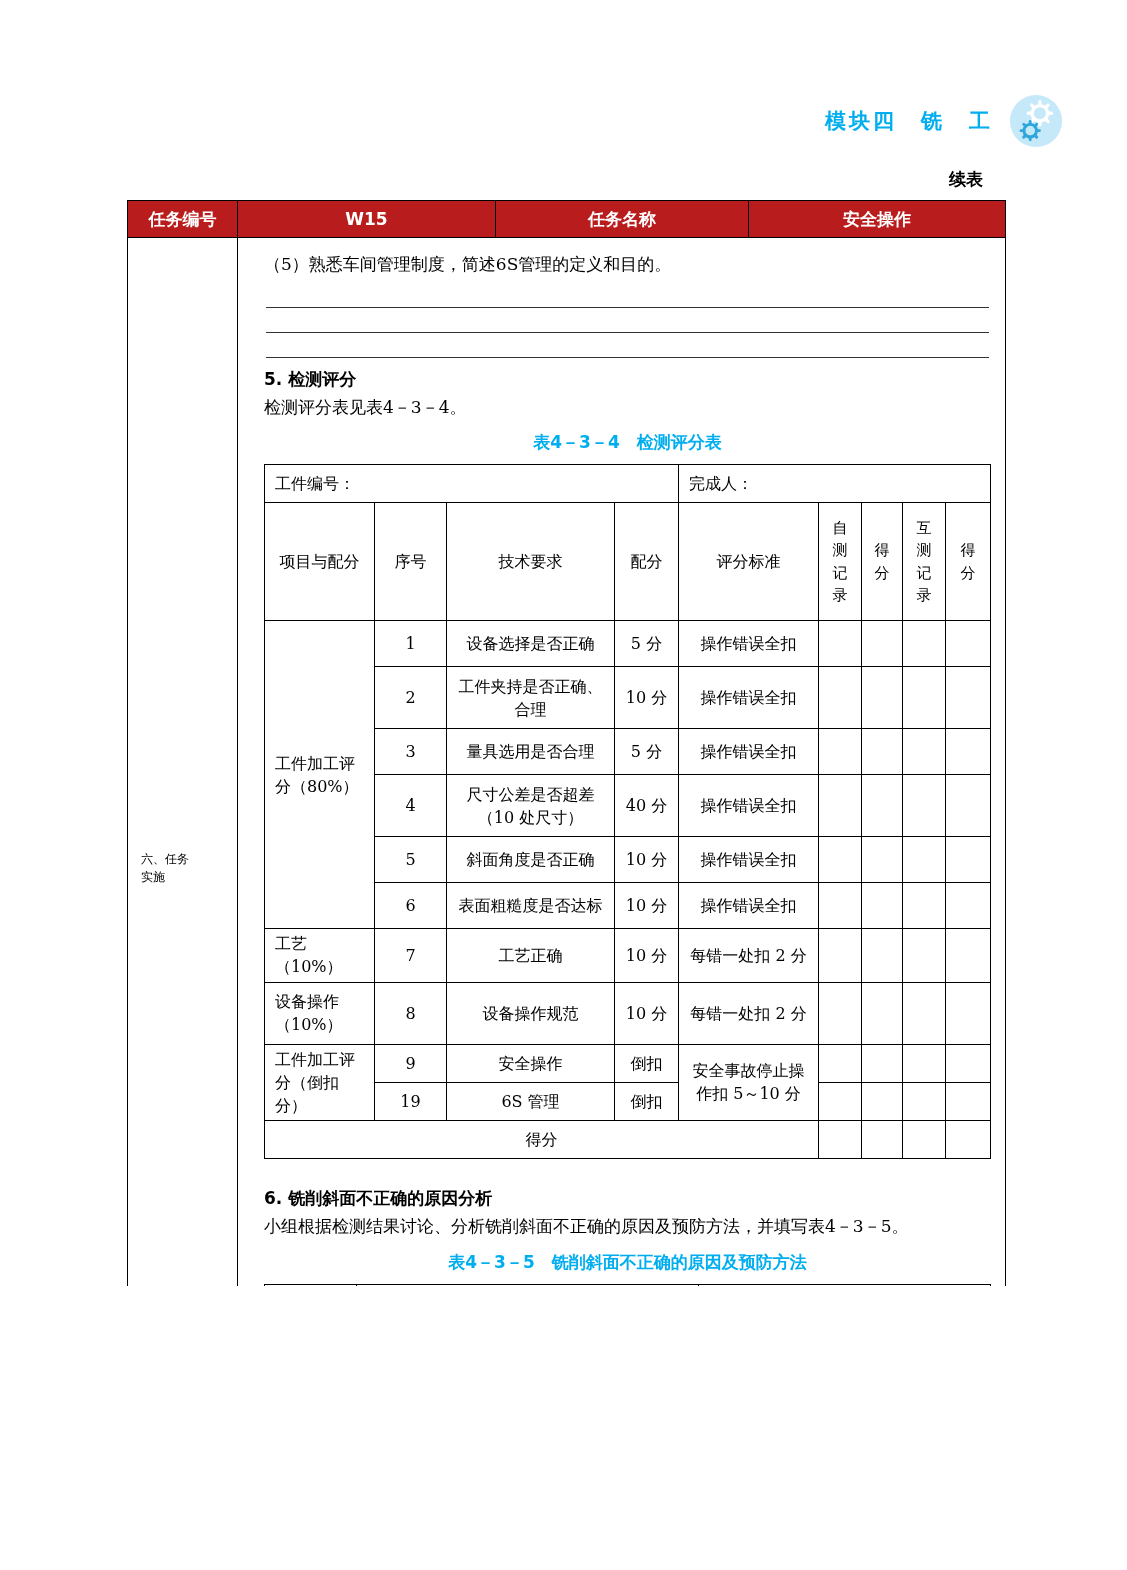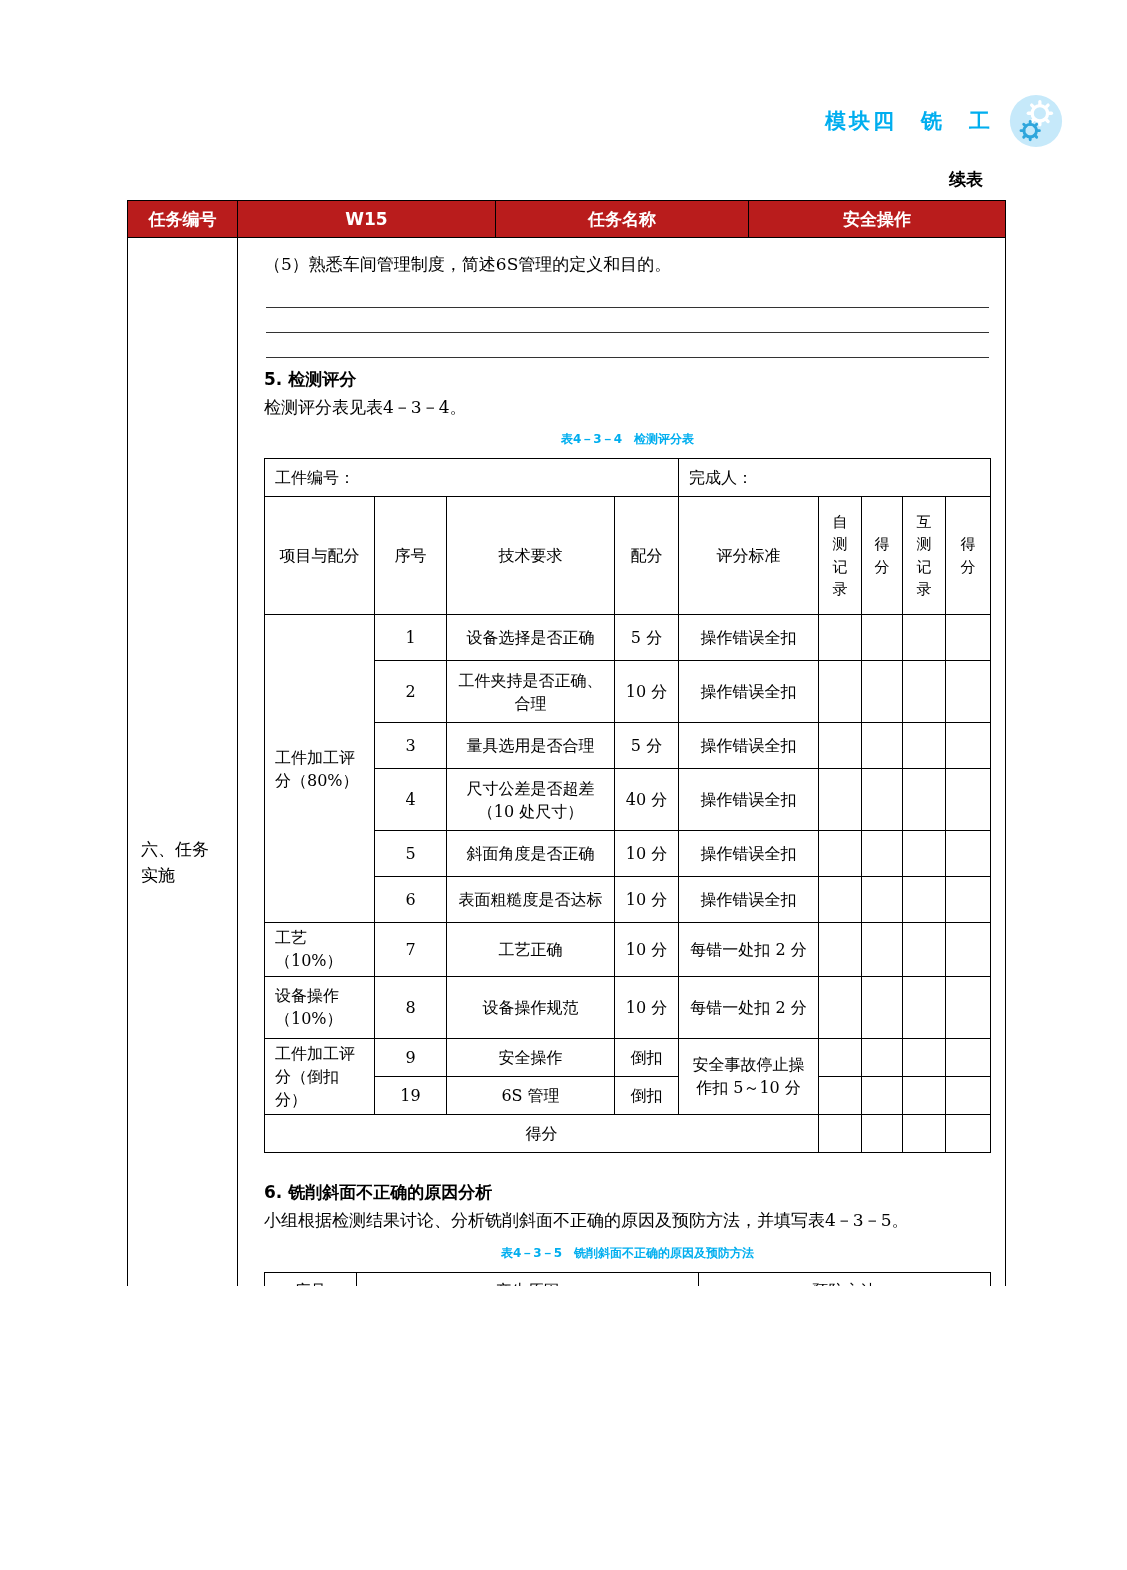--- a/index.html
+++ b/index.html
@@ -27,36 +27,36 @@
     position:absolute; left:127px; top:200px; width:878px;
     border-collapse:collapse; table-layout:fixed;
   }
   .main-table > tbody > tr > td { border:1.5px solid #000; vertical-align:middle; }
   .task-head td {
     background:#b91c1c; color:#fff; text-align:center;
     font-family:"DejaVu Sans","Liberation Sans",sans-serif; font-weight:bold;
     font-size:17px; height:37px; border:1.5px solid #000;
   }
   .side-cell {
-    text-align:left; padding-left:13px; font-size:17px; white-space:pre-line; line-height:1.55;
+    text-align:left; padding-left:13px; font-size:12px; white-space:pre-line; line-height:1.55;
   }
   .content-cell { vertical-align:top; padding:14px 14px 24px 26px; }
 
   
   .para { font-size:17px; line-height:1.45; margin:0 0 6px 0; }
   .answer-lines { margin:4px 2px 10px 2px; }
   .answer-line { height:25px; border-bottom:1px solid #333; }
   .sec-head {
     font-family:"DejaVu Sans","Liberation Sans",sans-serif; font-weight:bold;
     font-size:17px; margin:10px 0 4px 0;
   }
   .sec-intro { font-size:17px; margin:0 0 6px 0; line-height:1.45; }
   .table-title {
     color:#00AEEF; font-family:"DejaVu Sans","Liberation Sans",sans-serif;
-    font-weight:bold; font-size:12px; text-align:center; margin:12px 0 10px 0;
+    font-weight:bold; font-size:17px; text-align:center; margin:12px 0 10px 0;
   }
 
   
   .score-table {
     width:726px; border-collapse:collapse; table-layout:fixed;
     font-size:16px; margin:10px auto;
   }
   .score-table td {
     border:1px solid #000; text-align:center; vertical-align:middle;
     padding:3px 6px; white-space:pre-line; line-height:1.45;

